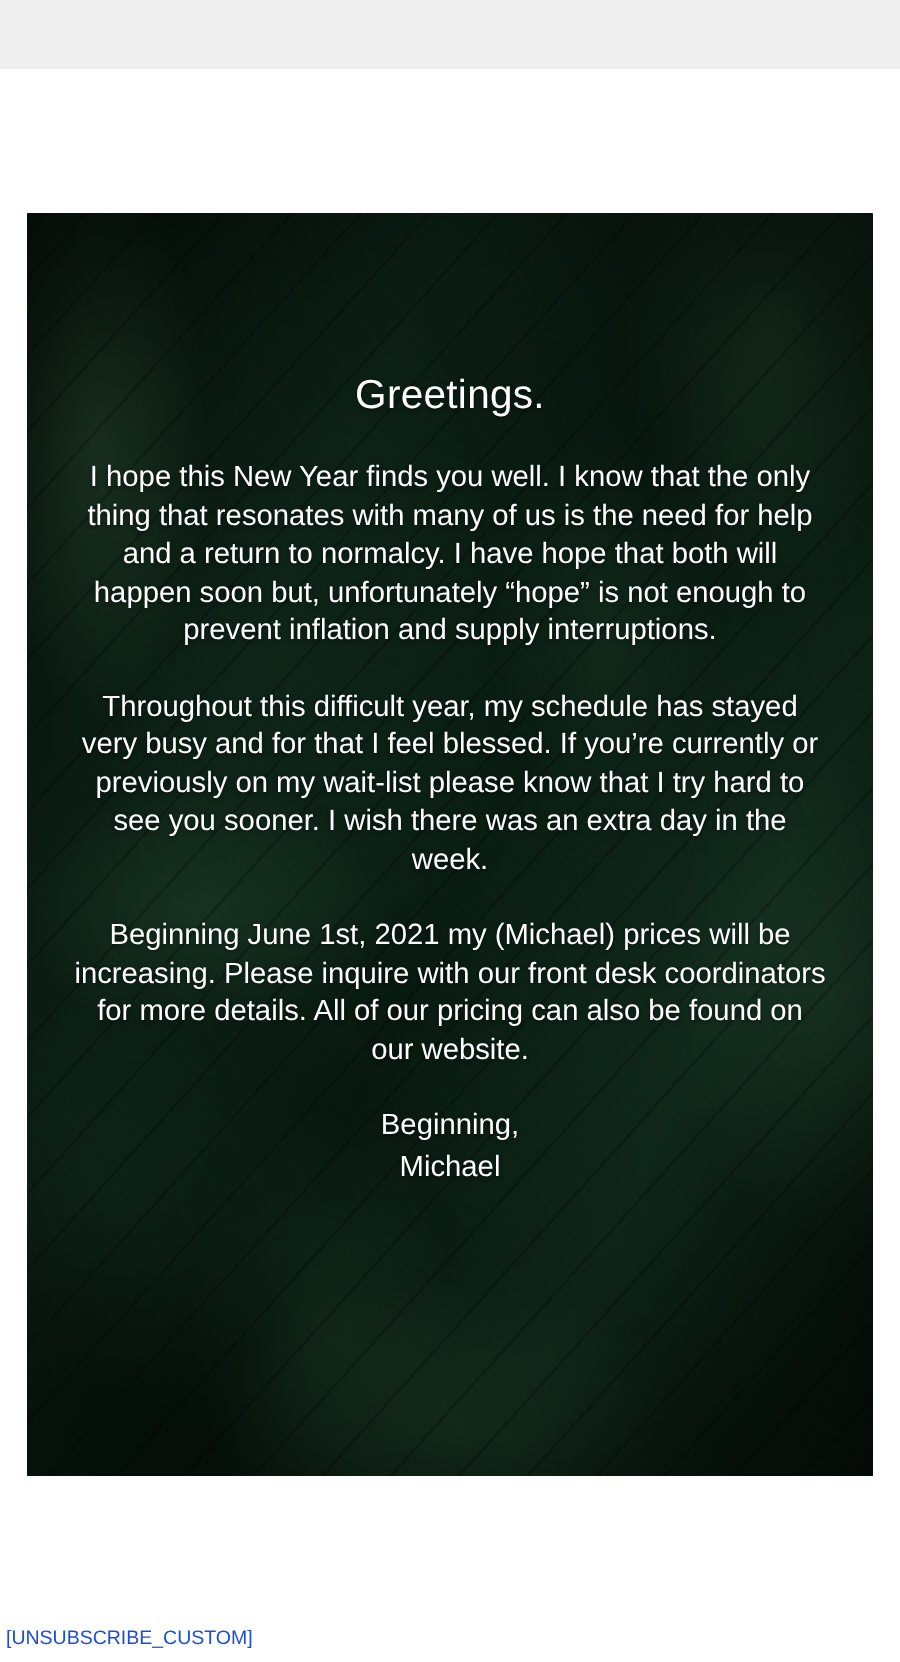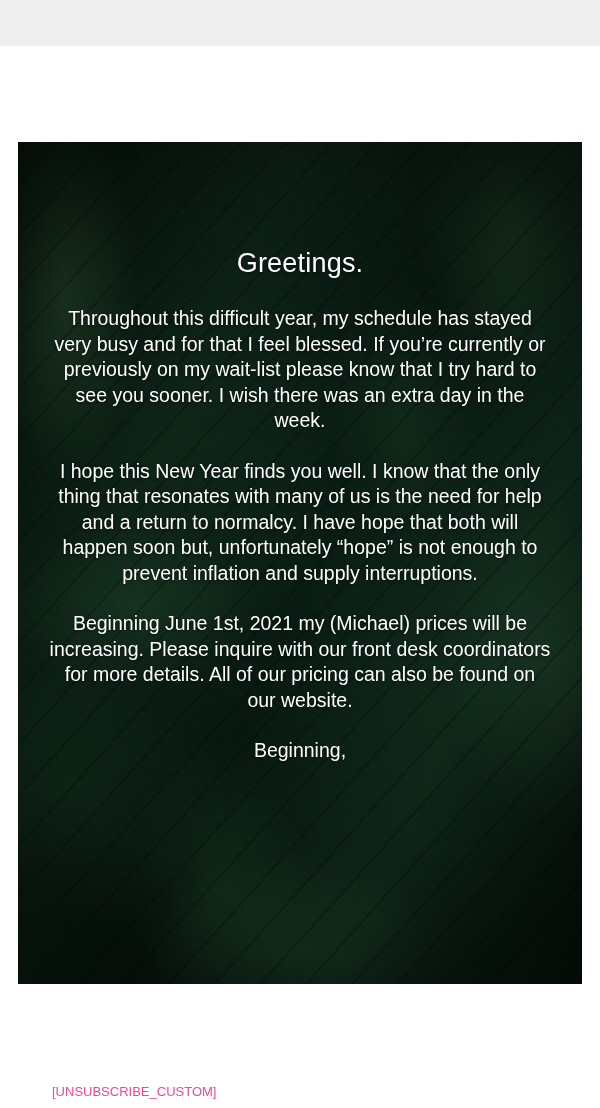--- a/index.html
+++ b/index.html
@@ -106,44 +106,44 @@
     line-height: 25.5px;
     margin-top: 2px;
     text-shadow: 0 1px 3px rgba(0,0,0,0.45);
   }
   .footer {
     position: absolute;
     top: 1038px;
     left: 4px;
     font-size: 13px;
     line-height: 16px;
-    color: #ec4899;
+    color: #1d4ed8;
     font-family: "Liberation Sans", sans-serif;
-    margin-left: 48px;
   }
 </style>
 </head>
 <body>
 
 <div class="page">
 
   <div class="top-strip"></div>
 
   <div class="body-area">
 
     <div class="card">
       <div class="leaf-bg"></div>
       <div class="leaf-veins"></div>
       <div class="leaf-shade"></div>
 
       <div class="card-text">
         <h1 class="heading">Greetings.</h1>
+        <p class="para">I hope this New Year finds you well. I know that the only thing that resonates with many of us is the need for help and a return to normalcy. I have hope that both will happen soon but, unfortunately “hope” is not enough to prevent inflation and supply interruptions.</p>
         <p class="para">Throughout this difficult year, my schedule has stayed very busy and for that I feel blessed. If you’re currently or previously on my wait-list please know that I try hard to see you sooner. I wish there was an extra day in the week.</p>
-        <p class="para">I hope this New Year finds you well. I know that the only thing that resonates with many of us is the need for help and a return to normalcy. I have hope that both will happen soon but, unfortunately “hope” is not enough to prevent inflation and supply interruptions.</p>
         <p class="para">Beginning June 1st, 2021 my (Michael) prices will be increasing. Please inquire with our front desk coordinators for more details. All of our pricing can also be found on our website.</p>
         <div class="signoff">Beginning,</div>
+        <div class="signoff">Michael</div>
       </div>
     </div>
 
     <div class="footer">[UNSUBSCRIBE_CUSTOM]</div>
 
   </div>
 </div>
 
 </body></html>

